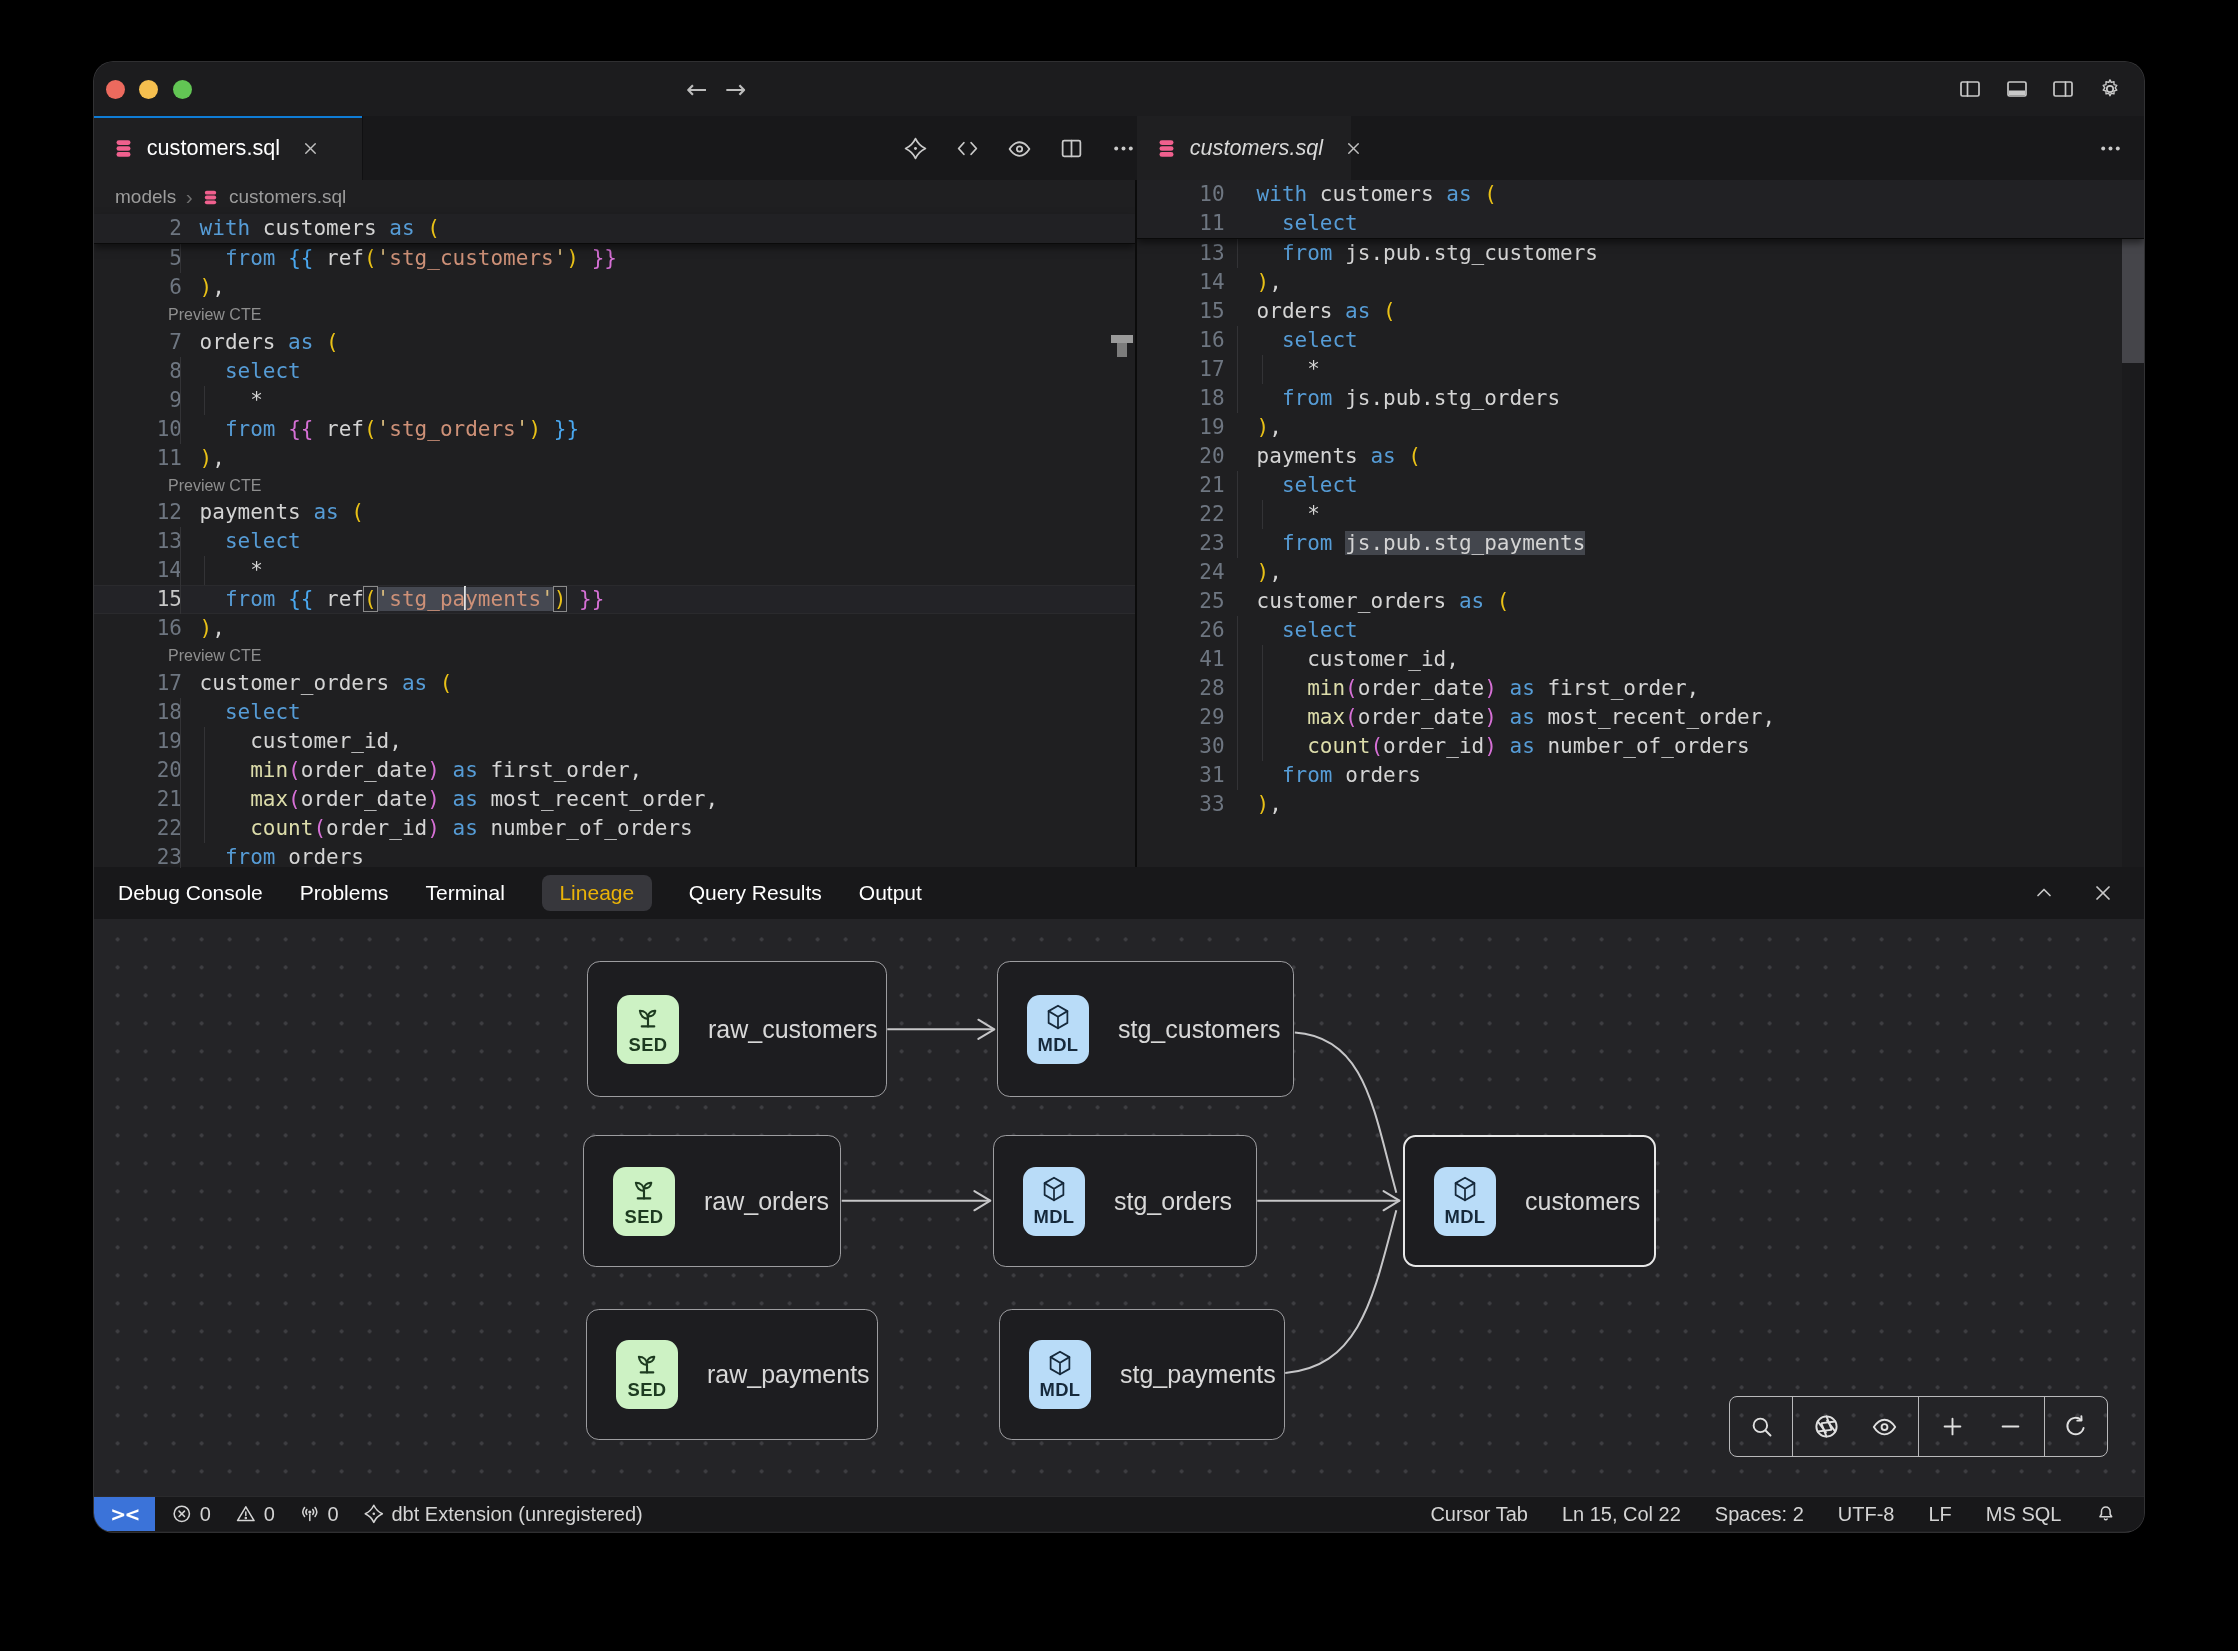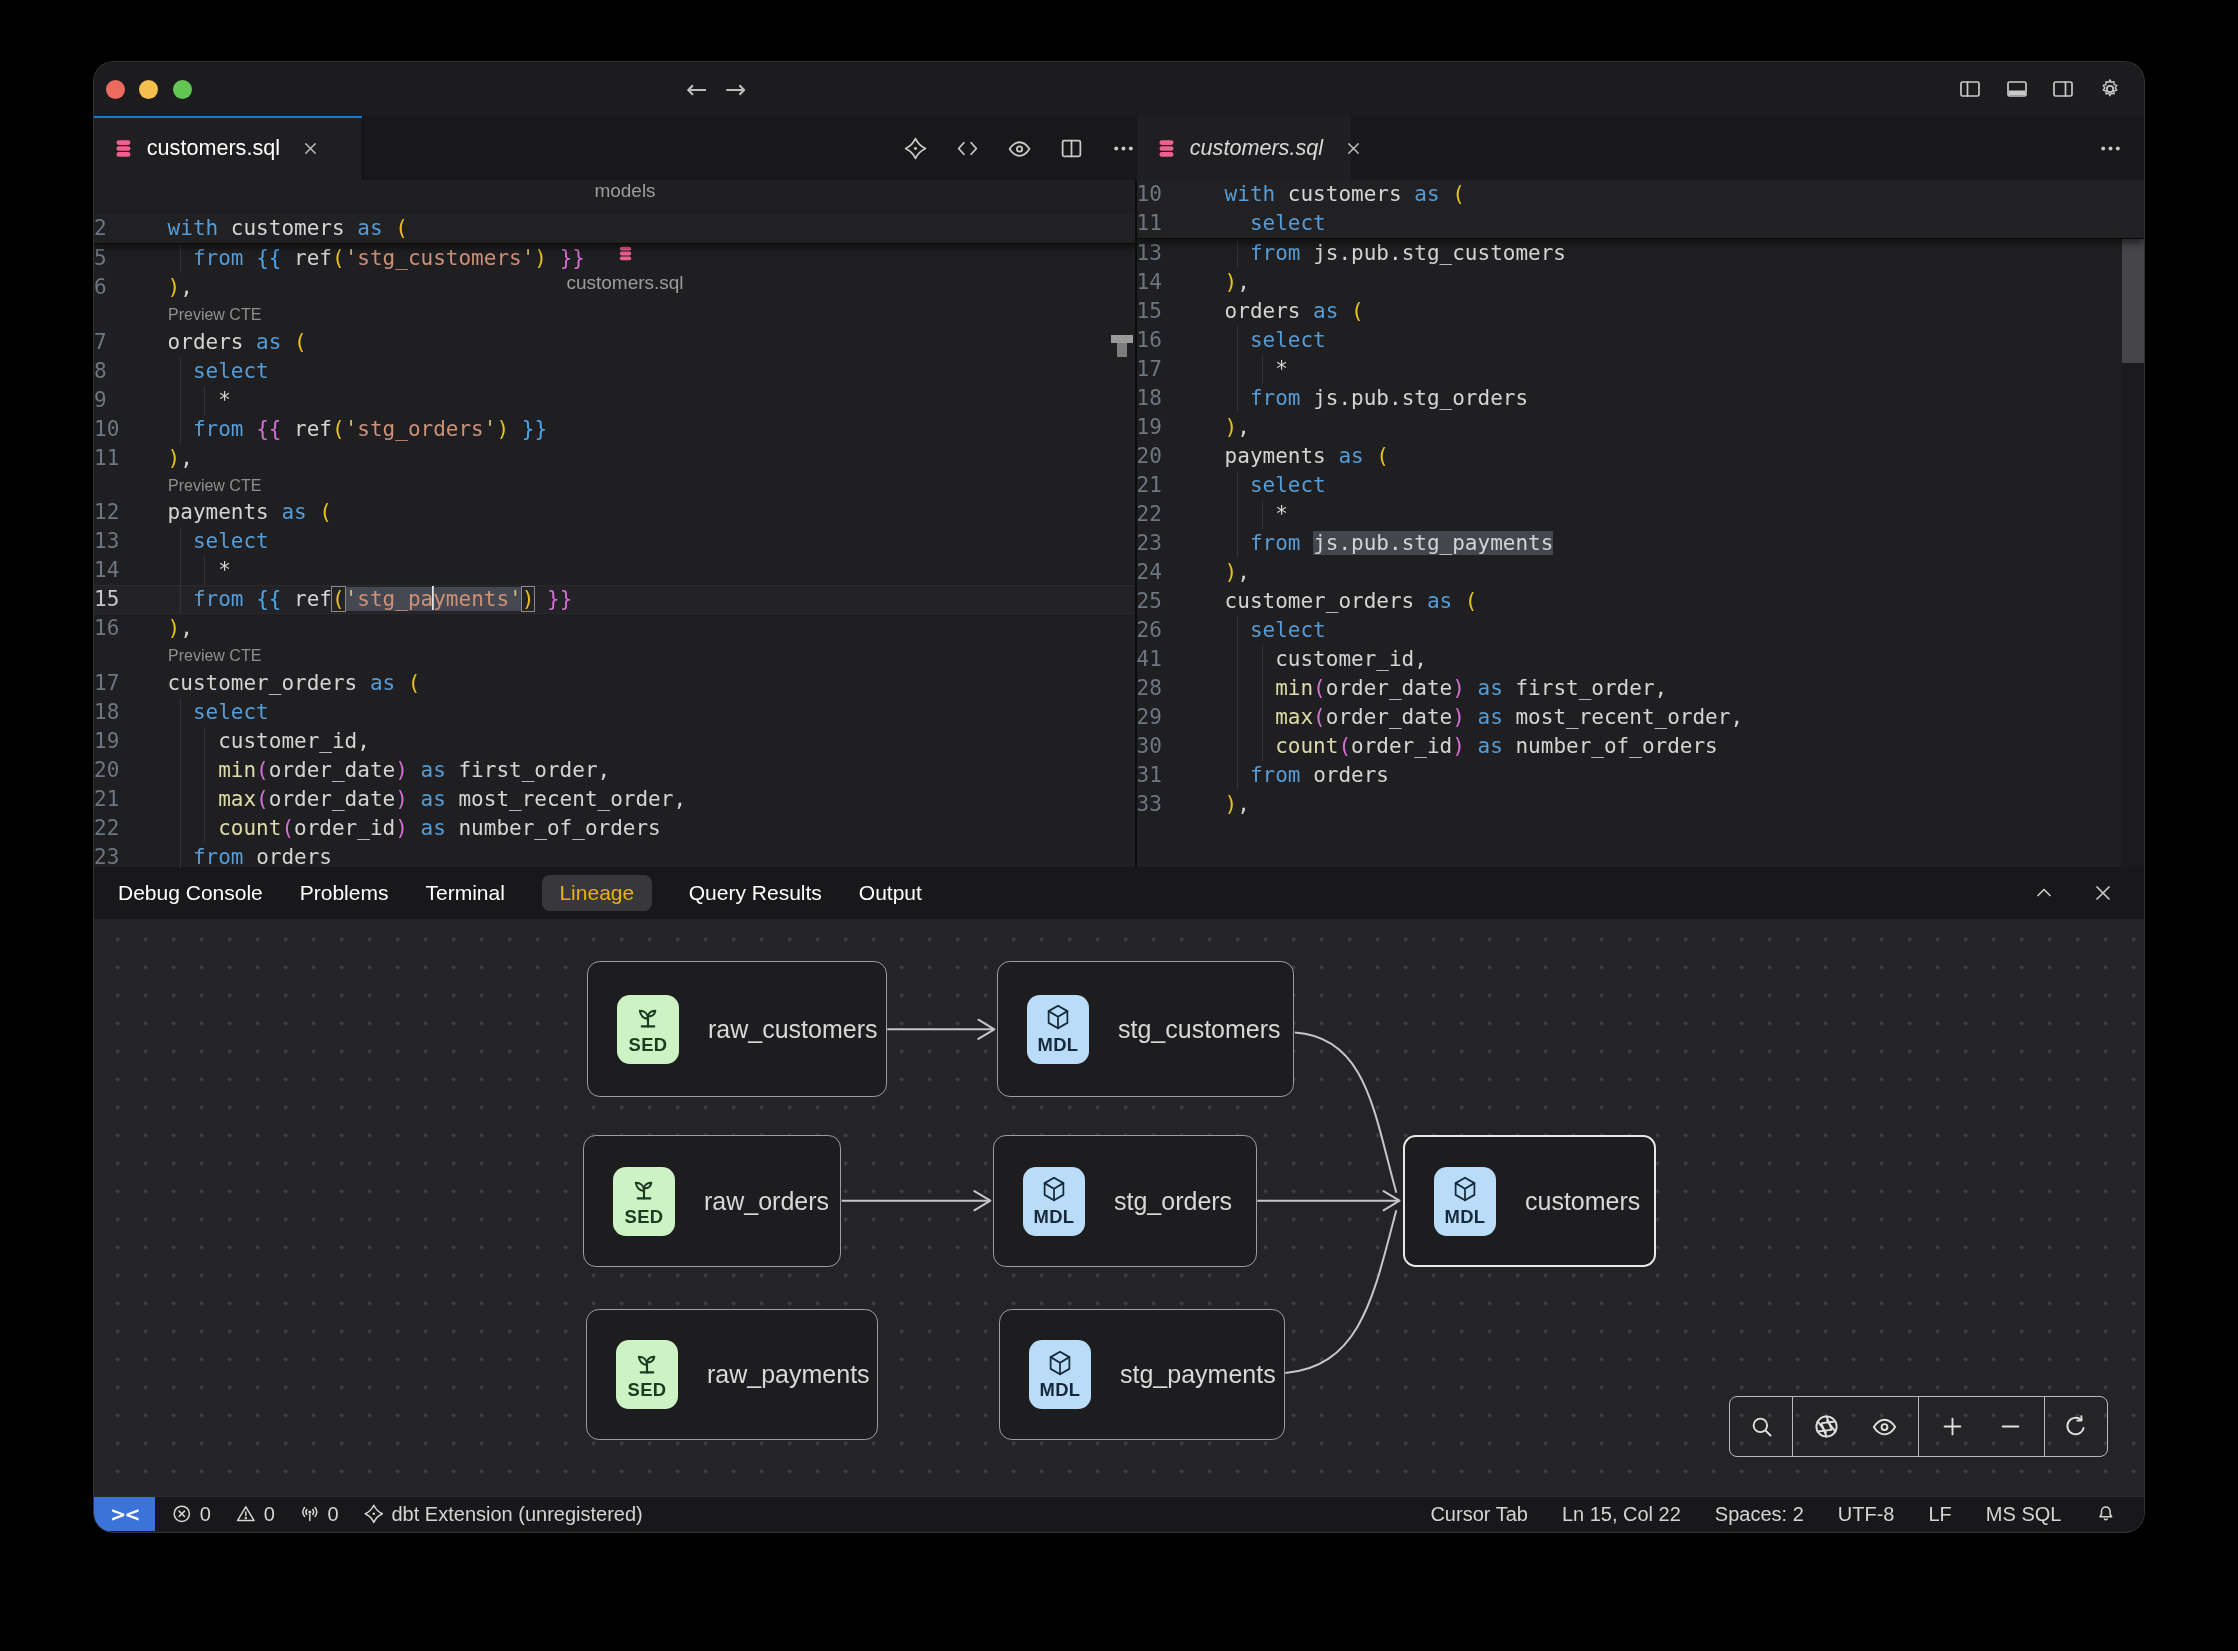--- a/index.html
+++ b/index.html
@@ -33,28 +33,28 @@
   .edactions.left{left:809px;}
   .edactions.right{right:21px;}
 
   
   .editors{position:absolute;left:0;top:118px;width:100%;height:688px;display:flex;}
   .editor{position:relative;overflow:hidden;background:#1f1f21;height:688px;}
   .ed-left{width:1041px;}
   .gdiv{width:1.6px;background:#0b0b0b;}
   .ed-right{flex:1;}
   .breadcrumb{height:34px;display:flex;align-items:center;gap:9.6px;padding-left:21px;
-              color:#9c9c9c;font-size:19px;flex-direction:column;}
+              color:#9c9c9c;font-size:19px;}
   .breadcrumb .sep{color:#707070;font-size:21px;}
   .sticky{position:relative;background:#212124;box-shadow:0 4px 7.2px rgba(0,0,0,.5);border-bottom:0.8px solid #0a0a0a;z-index:3;}
   .codelines{position:relative;z-index:1;}
   .crow{position:relative;display:flex;height:29px;line-height:29px;
         font-family:"DejaVu Sans Mono",monospace;font-size:21px;white-space:pre;}
   .crow.current{background:#232327;box-shadow:inset 0 0.8px 0 #2e2e31, inset 0 -0.8px 0 #2e2e31;}
-  .crow .ln{flex:none;width:56px;text-align:left;color:#6e7681;}
+  .crow .ln{flex:none;width:56px;text-align:right;color:#6e7681;margin-left:32px;}
   .crow.current .ln{color:#c8c8c8;}
   .crow .ct{position:relative;}
   .pad22 .ct{padding-left:17.6px;}
   .pad40 .ct{padding-left:32px;}
   .lensrow{height:25.6px;line-height:25.6px;font-size:16px;color:#8f8f8f;padding-left:74px;}
   .guide{position:absolute;top:0;bottom:0;width:0.8px;background:#333336;}
   .tk.kw{color:#569cd6;} .tk.id{color:#d4d4d4;} .tk.pl{color:#d4d4d4;} .tk.fn{color:#dcdcaa;margin-top:19px;}
   .tk.bky{color:#e9c117;} .tk.bkp{color:#d670d6;} .tk.bkb{color:#4aa8f0;}
   .tk.q{color:#d7ba7d;} .tk.s{color:#ce9178;}
   .tk.sel{background:rgba(125,135,150,.38);}

